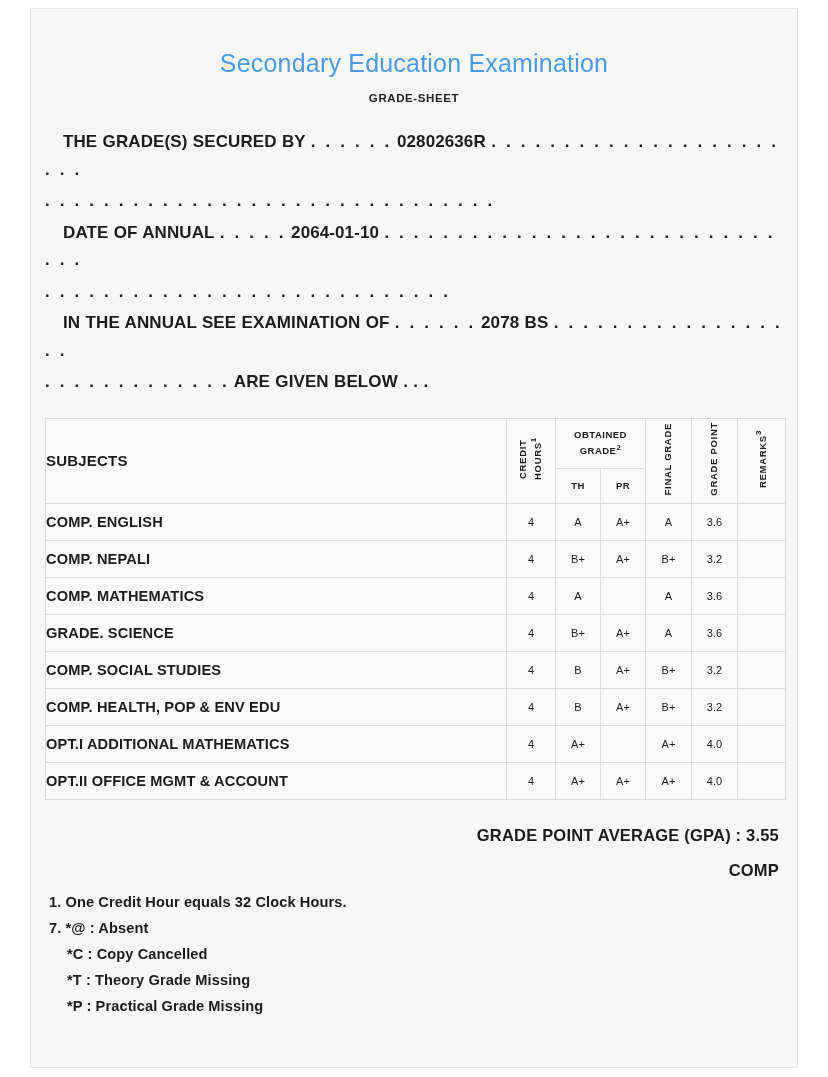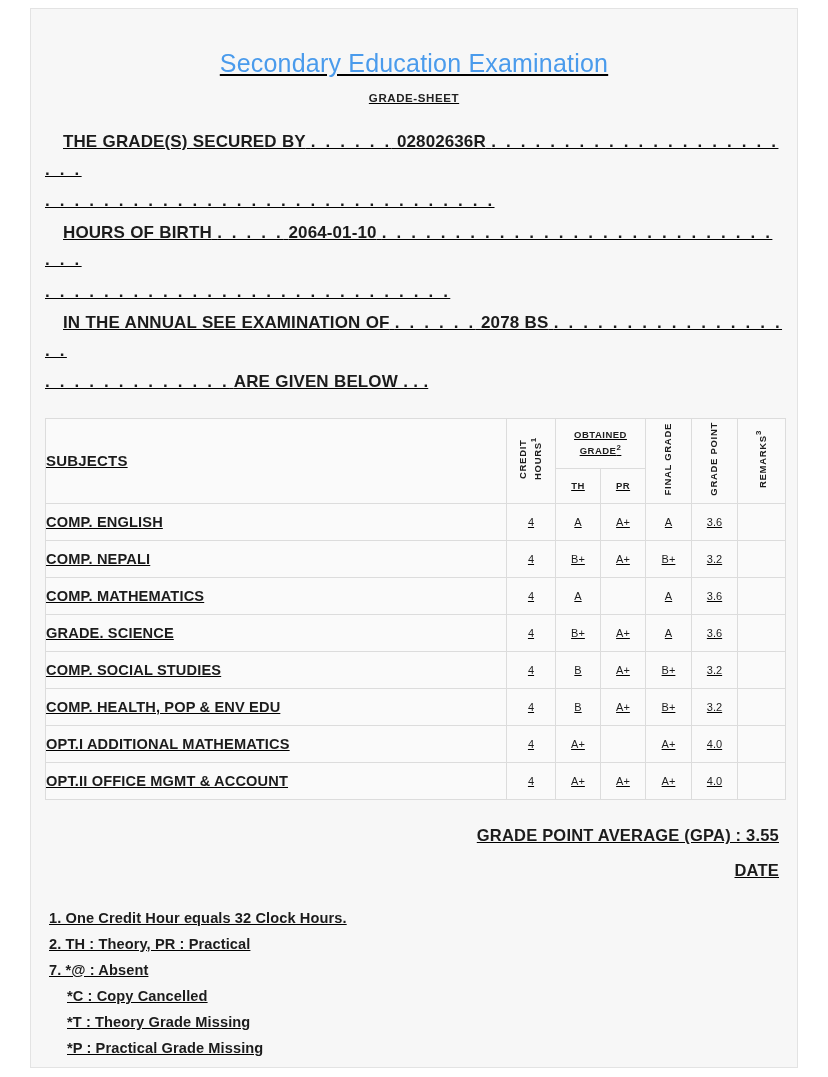--- a/index.html
+++ b/index.html
@@ -10,21 +10,20 @@
     font-family: "Liberation Sans", sans-serif;
   }
   body {
     width: 828px;
     height: 1077px;
     overflow: hidden;
   }
   .page-wrap {
     width: 707px;
     padding: 8px 30px 0 30px;
-    text-decoration: underline;
   }
   .sheet {
     background: #f7f7f7;
     border: 1px solid #e3e3e3;
     width: 768px;
     min-height: 1060px;
     padding: 30px 0 0 0;
   }
   .title {
     text-align: center;
@@ -144,21 +143,21 @@
     letter-spacing: 0.2px;
   }
   .result-line {
     font-size: 16.5px;
     font-weight: 700;
     color: #1c1c1c;
     margin-top: 16px;
     letter-spacing: 0.2px;
   }
   .notes {
-    margin: 26px 0 0 0;
+    margin: 10px 0 0 0;
     padding: 0 0 0 18px;
     font-size: 14.6px;
     font-weight: 600;
     color: #1c1c1c;
     line-height: 1.78;
     letter-spacing: 0.1px;
   }
   .notes .sub { padding-left: 18px; }
 </style>
 </head>
@@ -175,21 +174,21 @@
         <span class="indent">THE GRADE(S) SECURED BY</span>
         <span class="dots">. . . . . .</span>
         <span>02802636R</span>
         <span class="dots">. . . . . . . . . . . . . . . . . . . . . . .</span>
       </div>
       <div class="info-line">
         <span class="dots">. . . . . . . . . . . . . . . . . . . . . . . . . . . . . . .</span>
       </div>
 
       <div class="info-line">
-        <span class="indent">HOURS OF BIRTH</span>
+        <span class="indent">DATE OF ANNUAL</span>
         <span class="dots">. . . . .</span>
         <span>2064-01-10</span>
         <span class="dots">. . . . . . . . . . . . . . . . . . . . . . . . . . . . . .</span>
       </div>
       <div class="info-line">
         <span class="dots">. . . . . . . . . . . . . . . . . . . . . . . . . . . .</span>
       </div>
 
       <div class="info-line">
         <span class="indent">IN THE ANNUAL SEE EXAMINATION OF</span>
@@ -309,26 +308,25 @@
           <td class="cell">A+</td>
           <td class="cell">A+</td>
           <td class="cell">4.0</td>
           <td class="cell"></td>
         </tr>
       </tbody>
     </table>
 
     <div class="gpa-row">
       <div class="gpa-line">GRADE POINT AVERAGE (GPA) : 3.55</div>
-      <div class="result-line">DATE</div>
+      <div class="result-line">COMP</div>
     </div>
 
     <div class="notes">
       <div>1. One Credit Hour equals 32 Clock Hours.</div>
-      <div>2. TH : Theory, PR : Practical</div>
       <div>7. *@ : Absent</div>
       <div class="sub">*C : Copy Cancelled</div>
       <div class="sub">*T : Theory Grade Missing</div>
       <div class="sub">*P : Practical Grade Missing</div>
     </div>
 
   </div>
 </div>
 
 </body></html>

